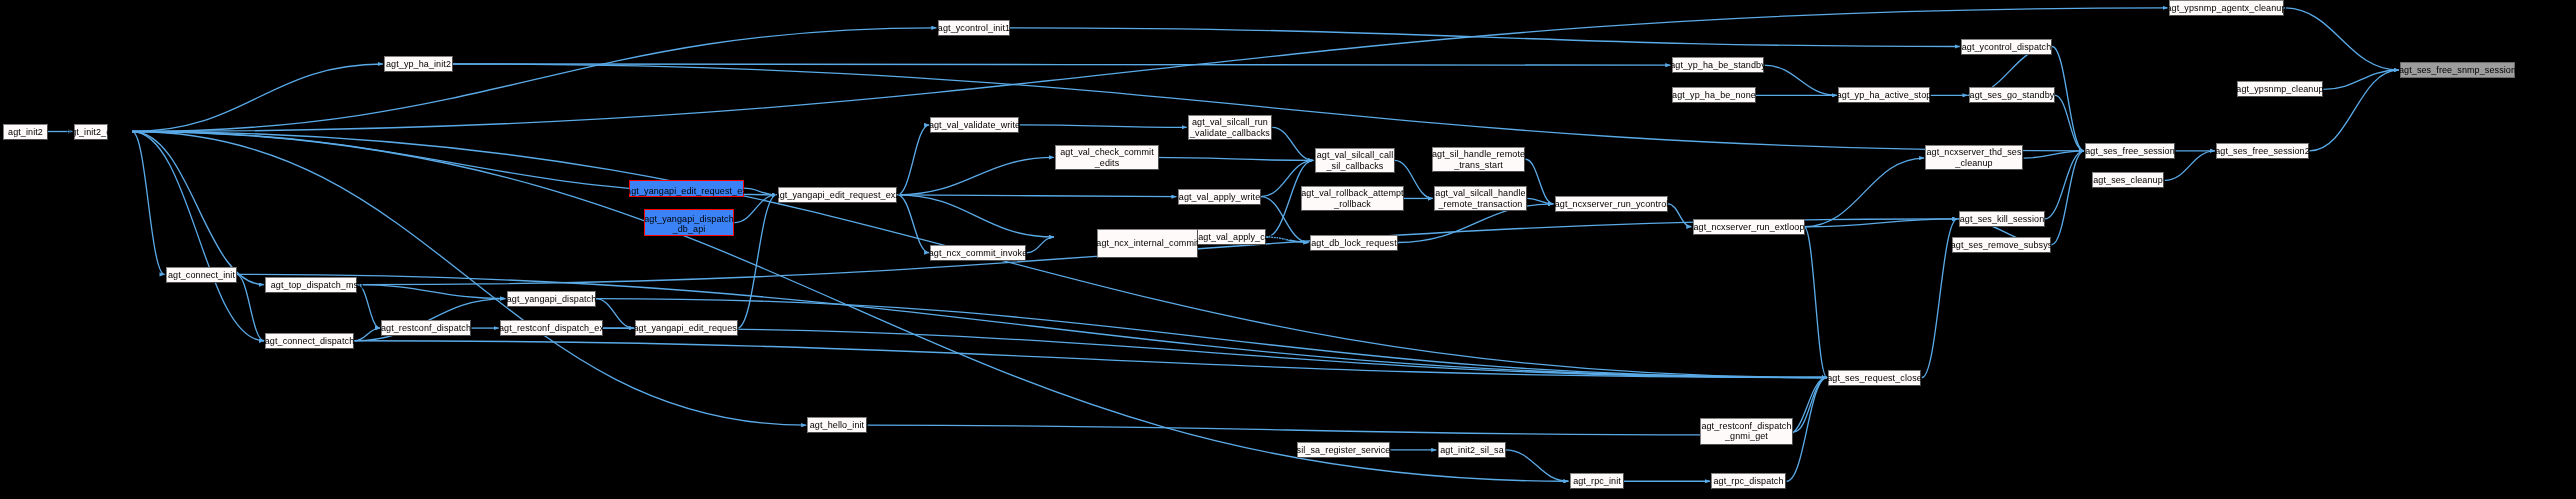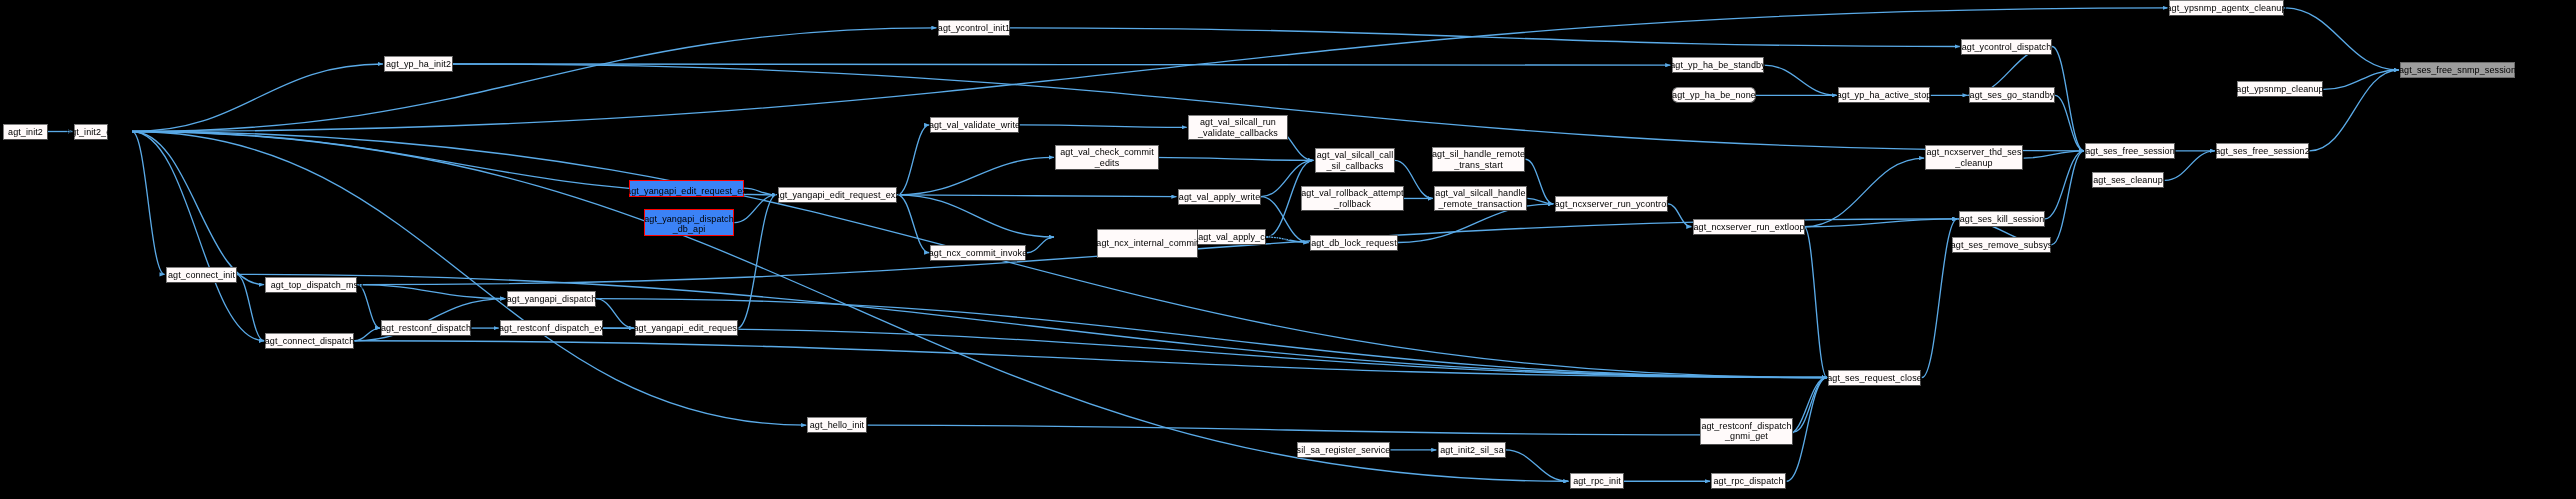--- a/index.html
+++ b/index.html
@@ -134,32 +134,32 @@
   <div id="nodes">
       <div class="node" style="left: 3px; top: 124px; width: 45px; height: 15.7px;"><span>agt_init2</span></div>
       <div class="node" style="left: 74px; top: 124px; width: 34px; height: 15.7px;"><span>agt_init2_ex</span></div>
       <div class="node" style="left: 384px; top: 56px; width: 69px; height: 15.7px;"><span>agt_yp_ha_init2</span></div>
       <div class="node" style="left: 938px; top: 20px; width: 72px; height: 15.7px;"><span>agt_ycontrol_init1</span></div>
       <div class="node" style="left: 2169px; top: 0px; width: 115px; height: 15.7px;"><span>agt_ypsnmp_agentx_cleanup</span></div>
       <div class="node" style="left: 2237px; top: 81px; width: 86px; height: 15.7px;"><span>agt_ypsnmp_cleanup</span></div>
       <div class="node cur" style="left: 2400px; top: 62px; width: 115px; height: 15.7px;"><span>agt_ses_free_snmp_session</span></div>
       <div class="node" style="left: 1961px; top: 39px; width: 91px; height: 15.7px;"><span>agt_ycontrol_dispatch</span></div>
       <div class="node" style="left: 1672px; top: 57px; width: 92px; height: 15.7px;"><span>agt_yp_ha_be_standby</span></div>
-      <div class="node" style="left: 1672px; top: 87px; width: 84px; height: 15.7px; border-radius: 6px;"><span>agt_yp_ha_be_none</span></div>
+      <div class="node" style="left: 1672px; top: 87px; width: 84px; height: 15.7px;"><span>agt_yp_ha_be_none</span></div>
       <div class="node" style="left: 1838px; top: 87px; width: 92px; height: 15.7px;"><span>agt_yp_ha_active_stop</span></div>
       <div class="node" style="left: 1969px; top: 87px; width: 86px; height: 15.7px;"><span>agt_ses_go_standby</span></div>
       <div class="node" style="left: 1925px; top: 145px; width: 98px; height: 25px;"><span>agt_ncxserver_thd_ses
 _cleanup</span></div>
       <div class="node" style="left: 2085px; top: 143px; width: 90px; height: 15.7px;"><span>agt_ses_free_session</span></div>
       <div class="node" style="left: 2216px; top: 143px; width: 93px; height: 15.7px; text-align: right;"><span>agt_ses_free_session2</span></div>
       <div class="node" style="left: 2092px; top: 172px; width: 72px; height: 15.7px;"><span>agt_ses_cleanup</span></div>
       <div class="node" style="left: 1959px; top: 211px; width: 86px; height: 15.7px;"><span>agt_ses_kill_session</span></div>
       <div class="node" style="left: 1952px; top: 237px; width: 99px; height: 15.7px;"><span>agt_ses_remove_subsys</span></div>
       <div class="node" style="left: 930px; top: 117px; width: 89px; height: 15.7px;"><span>agt_val_validate_write</span></div>
-      <div class="node" style="left: 1188px; top: 115px; width: 100px; height: 25px;"><span>agt_val_silcall_run
+      <div class="node" style="left: 1188px; top: 115px; width: 84px; height: 25px;"><span>agt_val_silcall_run
 _validate_callbacks</span></div>
       <div class="node" style="left: 1055px; top: 145px; width: 104px; height: 25px;"><span>agt_val_check_commit
 _edits</span></div>
       <div class="node" style="left: 1315px; top: 148px; width: 80px; height: 25px;"><span>agt_val_silcall_call
 _sil_callbacks</span></div>
       <div class="node" style="left: 1432px; top: 147px; width: 93px; height: 25px;"><span>agt_sil_handle_remote
 _trans_start</span></div>
       <div class="node" style="left: 1301px; top: 186px; width: 103px; height: 25px;"><span>agt_val_rollback_attempt
 _rollback</span></div>
       <div class="node" style="left: 1434px; top: 186px; width: 93px; height: 25px;"><span>agt_val_silcall_handle

